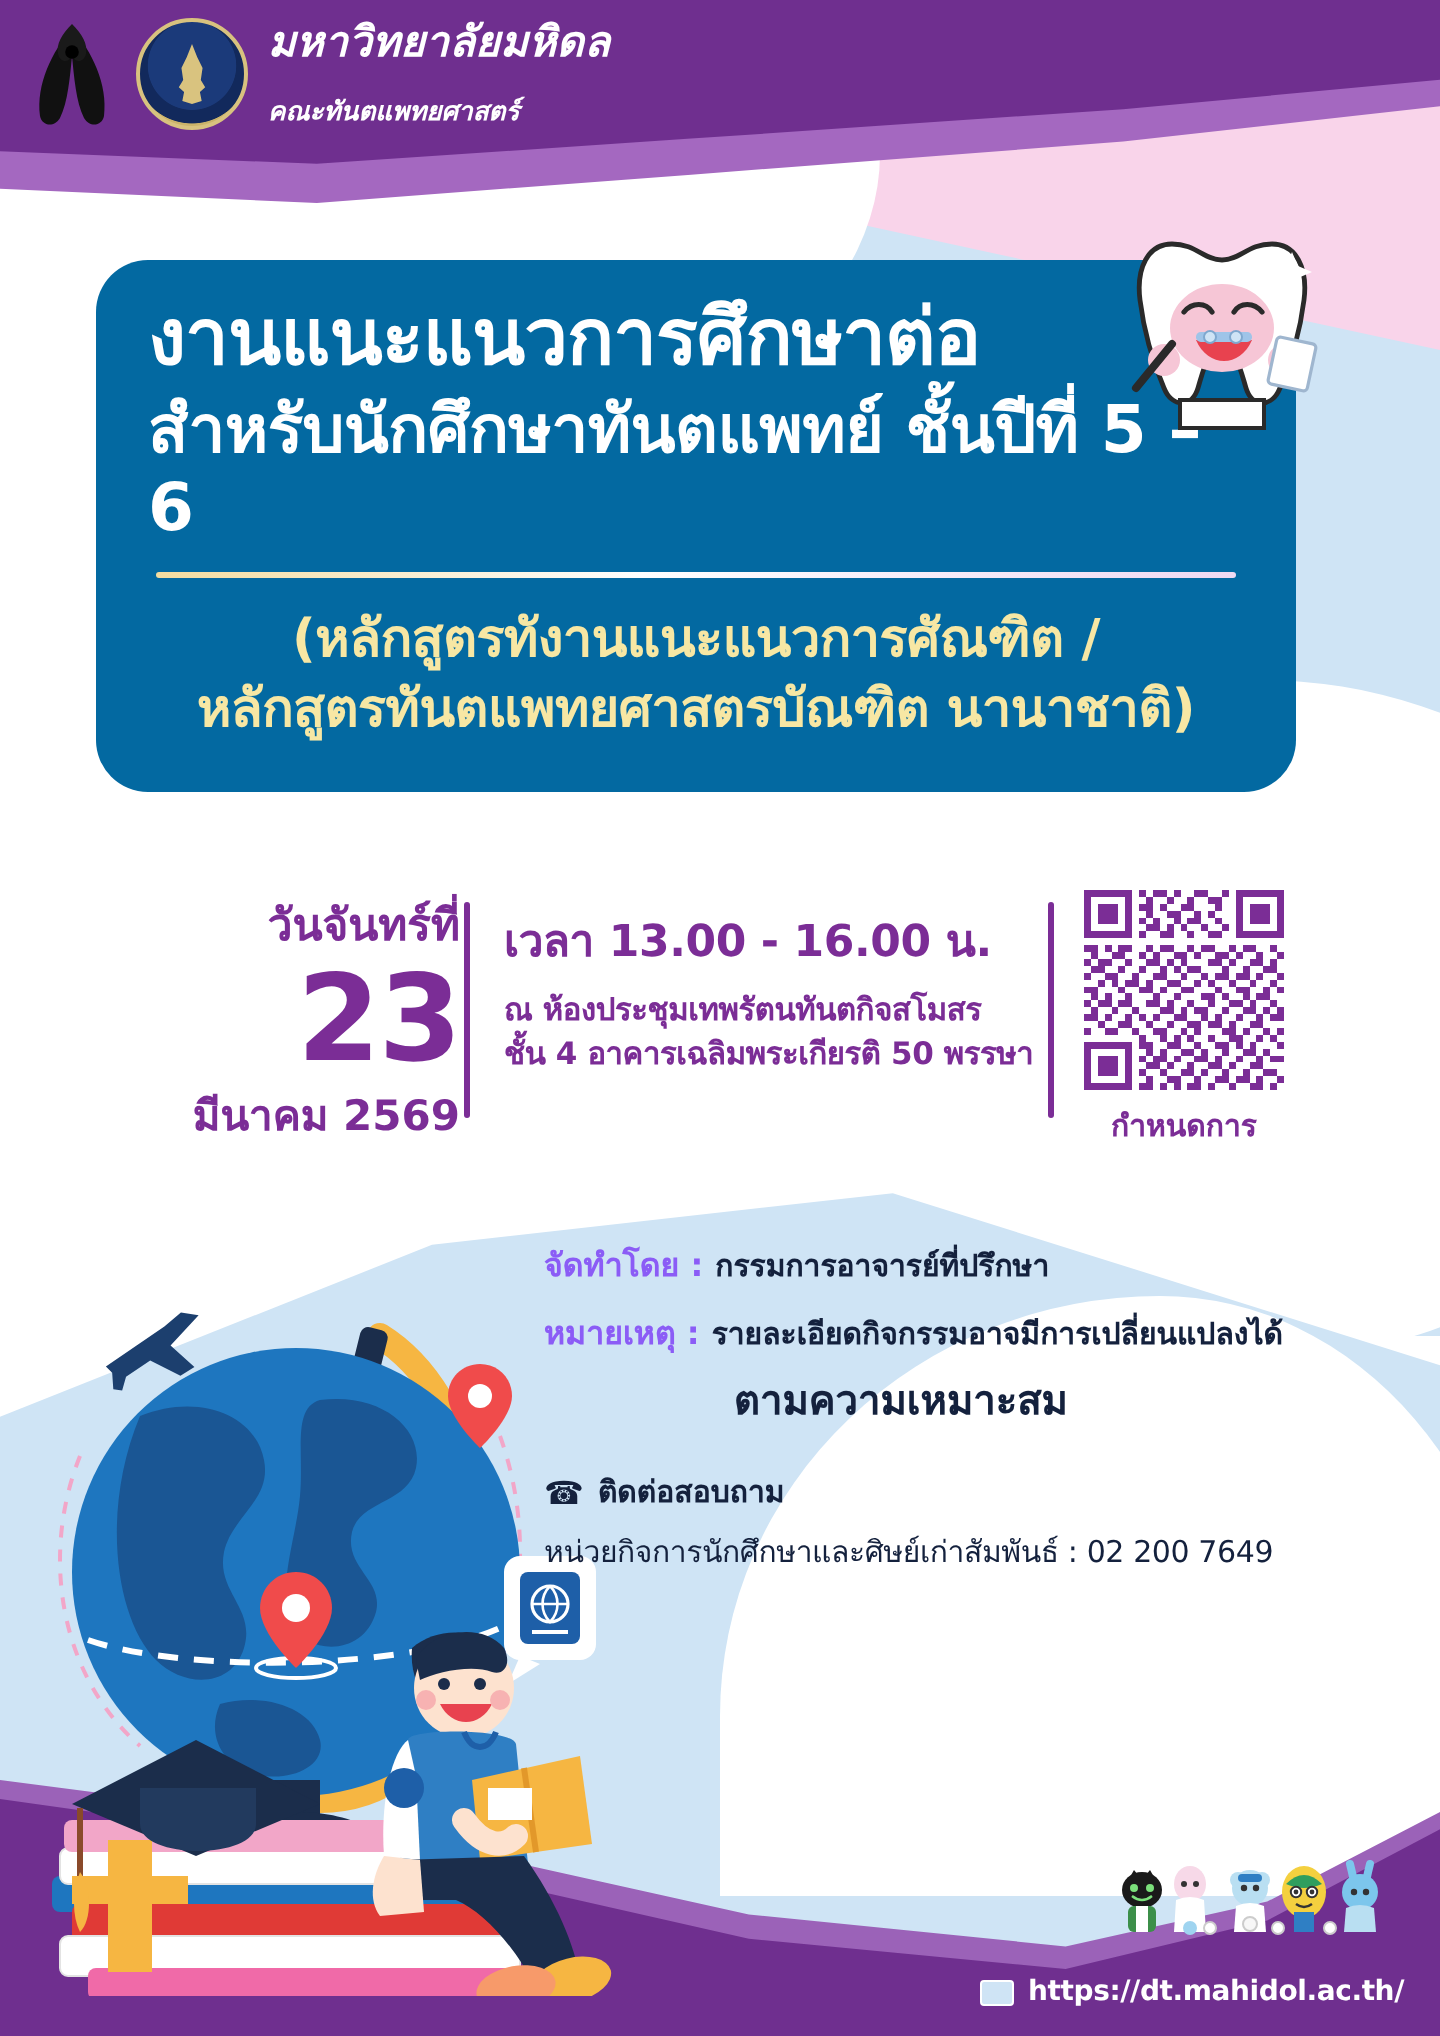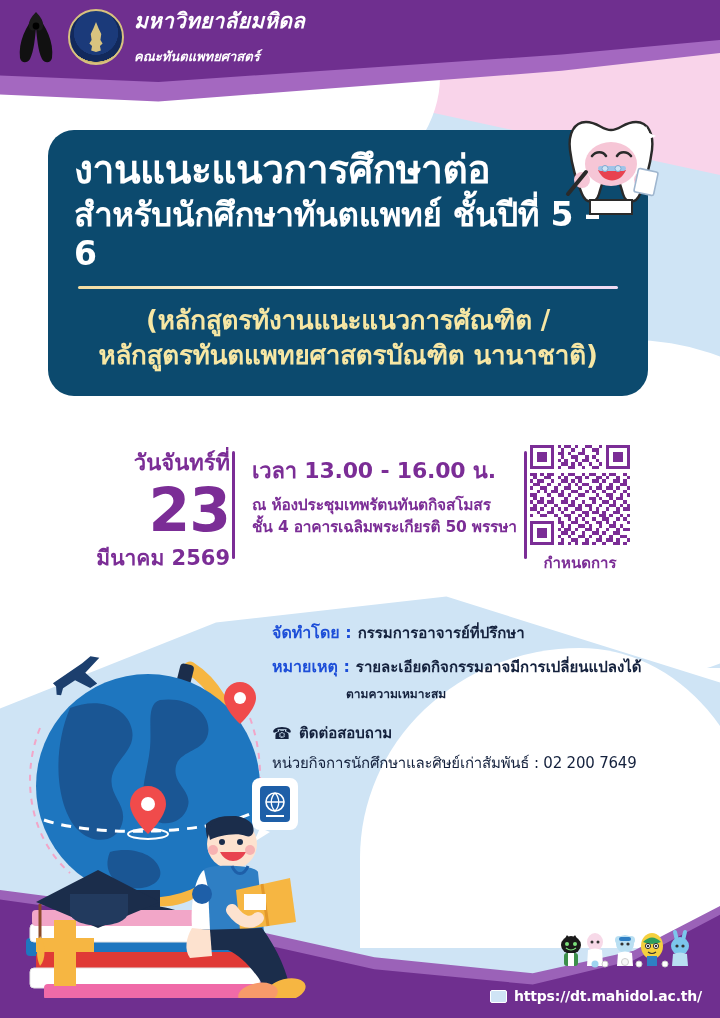--- a/index.html
+++ b/index.html
@@ -91,21 +91,21 @@
     width:22px; height:30px; background:#d9c37f;
     clip-path: polygon(50% 0,62% 22%,74% 40%,70% 60%,80% 72%,68% 80%,72% 95%,50% 100%,28% 95%,32% 80%,20% 72%,30% 60%,26% 40%,38% 22%);
   }
   .uni-names { color:#ffffff; line-height:1.05; }
   .uni-name-main { font-size:21px; font-weight:700; letter-spacing:.2px; }
   .uni-name-sub { font-size:13px; font-weight:600; margin-top:18px; }
 
   
   .title-card {
     position:absolute; top:130px; left:48px; width:600px;
-    background:#0c4a6e; border-radius:26px;
+    background:#0369a1; border-radius:26px;
     padding:18px 26px 22px 26px; z-index:6;
   }
   .title-line1 {
     color:#ffffff; font-size:39px; font-weight:700; line-height:1.12; letter-spacing:-.5px;
   }
   .title-line2 {
     color:#ffffff; font-size:33px; font-weight:700; line-height:1.18; margin-top:4px; letter-spacing:-.3px;
   }
   .title-divider {
     height:3px; margin:12px 4px 14px 4px;
@@ -124,30 +124,30 @@
   .info-row { position:absolute; top:445px; left:0; width:720px; height:150px; z-index:6; }
   .date-block { position:absolute; left:60px; top:0; width:170px; text-align:right; color:#7b2d96; }
   .date-dow { font-size:22px; font-weight:700; }
   .date-num { font-size:60px; font-weight:800; line-height:.95; margin:2px 0 2px; letter-spacing:-1px; }
   .date-my { font-size:21px; font-weight:700; }
   .vrule { position:absolute; left:232px; top:6px; width:3px; height:108px; background:#7b2d96; border-radius:2px; }
   .time-block { position:absolute; left:252px; top:8px; width:270px; color:#7b2d96; }
   .time-main { font-size:22px; font-weight:700; letter-spacing:-.2px; }
   .venue-line { font-size:15.5px; font-weight:600; line-height:1.42; margin-top:6px; letter-spacing:-.2px; }
   .vrule2 { position:absolute; left:524px; top:6px; width:3px; height:108px; background:#7b2d96; border-radius:2px; }
-  .qr-block { position:absolute; left:520px; top:0; width:120px; text-align:center; }
+  .qr-block { position:absolute; left:532px; top:0; width:120px; text-align:center; }
   .qr-img { width:100px; height:100px; margin:0 auto; }
   .qr-caption { margin-top:6px; font-size:15px; font-weight:700; color:#7b2d96; }
 
   
   .details { position:absolute; top:620px; left:272px; width:420px; z-index:6; color:#14213d; }
   .det-row { display:flex; gap:6px; align-items:baseline; margin-bottom:9px; }
-  .det-label { color:#1d4ed8; font-weight:700; font-size:16px; white-space:nowrap; }
+  .det-label { color:#8b5cf6; font-weight:700; font-size:16px; white-space:nowrap; }
   .det-value { color:#14213d; font-weight:700; font-size:15px; line-height:1.35; }
-  .det-cont { margin-left:74px; color:#14213d; font-weight:700; font-size:12px; margin-top:-4px; }
+  .det-cont { margin-left:95px; color:#14213d; font-weight:700; font-size:20px; margin-top:-4px; }
   .contact-block { margin-top:18px; }
   .contact-head { display:flex; align-items:center; gap:7px; font-size:15px; font-weight:600; color:#14213d; }
   .phone-glyph { font-size:16px; }
   .contact-line { margin-top:6px; font-size:15px; font-weight:500; color:#14213d; letter-spacing:-.2px; }
 
   
   .illus { position:absolute; left:0; bottom:20px; width:350px; height:360px; z-index:5; }
 
   
   .mascots { position:absolute; right:18px; bottom:48px; width:145px; height:42px; z-index:6; }

